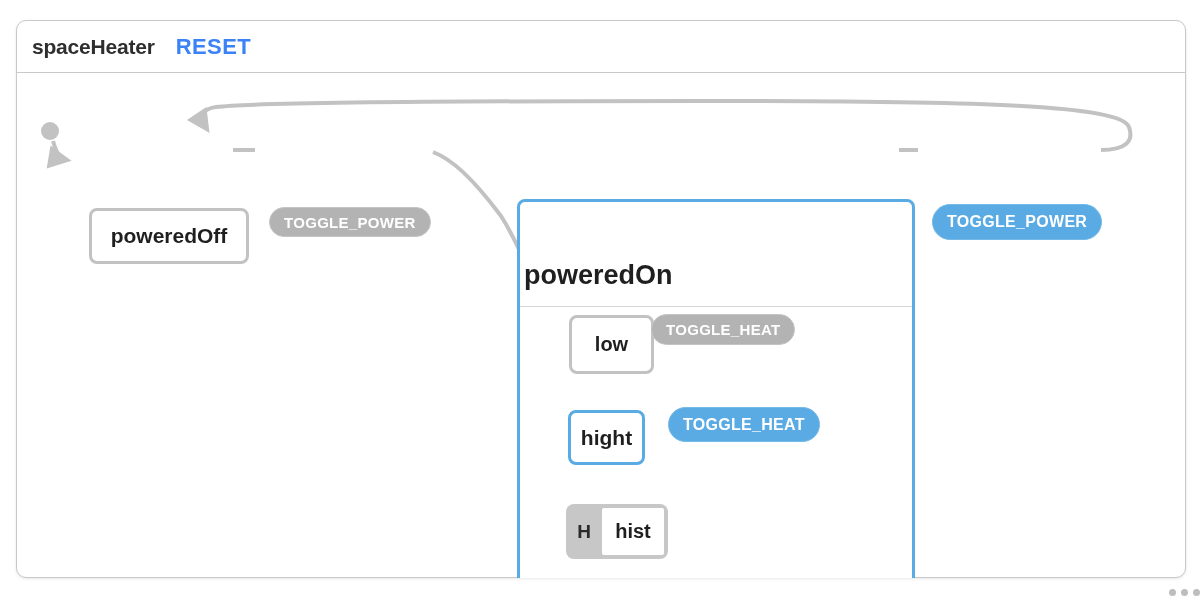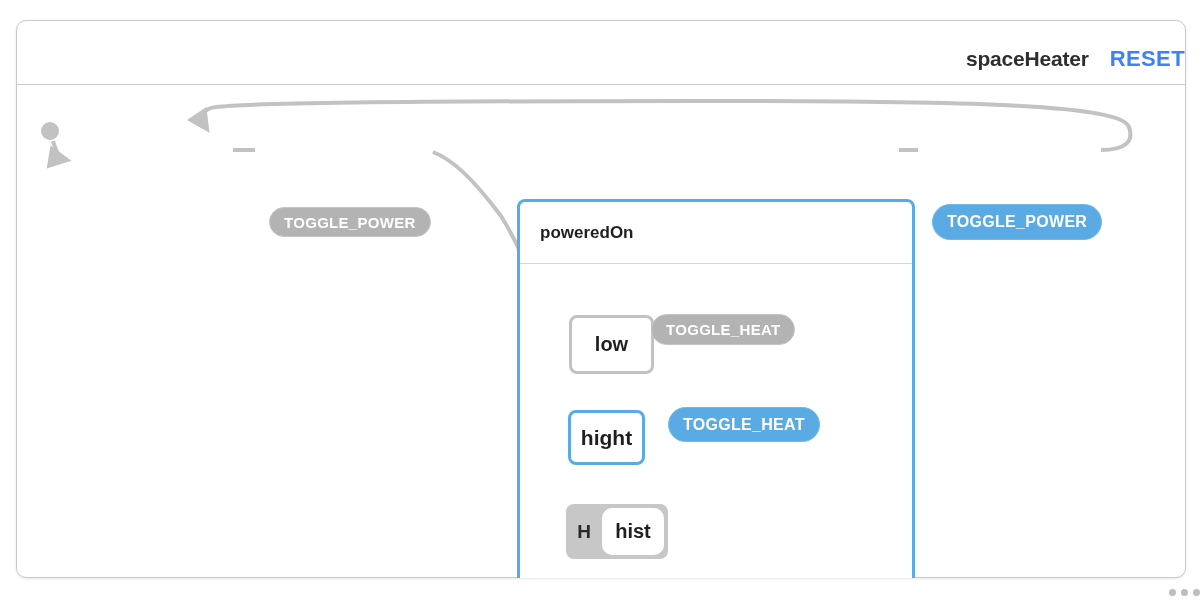--- a/index.html
+++ b/index.html
@@ -24,29 +24,28 @@
     height: 558px;
     background: #ffffff;
     border: 1px solid #c9c9c9;
     border-radius: 10px;
     box-sizing: border-box;
     box-shadow: 0 1px 3px rgba(0,0,0,0.10);
   }
 
   .machine-header {
     position: absolute;
-    left: 0; top: 12px;
+    left: 0; top: 0;
     width: 100%;
     height: 52px;
     border-bottom: 1px solid #c9c9c9;
     box-sizing: border-box;
     display: flex;
     align-items: center;
     padding-left: 15px;
-    justify-content: flex-end;
   }
   .machine-title {
     font-size: 21px;
     font-weight: bold;
     color: #2e2e2e;
     letter-spacing: -0.2px;
   }
   .reset-link {
     font-size: 22px;
     font-weight: bold;
@@ -131,43 +130,44 @@
   .hist-inner {
     flex: 1;
     background: #ffffff;
     display: flex;
     align-items: center;
     justify-content: center;
     font-size: 20px;
     font-weight: bold;
     color: #1f1f1f;
     margin: 4px 4px 4px 0;
-    border-radius: 10px;
+    border-radius: 2px;
   }
 
   
   #node-poweredOn {
     position: absolute;
     left: 500px; top: 126px;
     width: 398px; height: 414px;
     background: #ffffff;
     border: 3px solid #5aabe3;
     border-radius: 8px;
     box-sizing: border-box;
   }
   .compound-header {
     height: 62px;
     border-bottom: 1px solid #d6d6d6;
     box-sizing: border-box;
     display: flex;
     align-items: center;
-    padding-left: 20px;
-    font-size: 17px;
+    padding-left: 4px;
+    font-size: 27px;
     font-weight: bold;
     color: #1f1f1f;
+    margin-top: 43px;
   }
 
   
   .event-pill {
     position: absolute;
     display: flex;
     align-items: center;
     justify-content: center;
     border-radius: 999px;
     color: #ffffff;
@@ -252,20 +252,23 @@
                L 612 328" stroke="#c2c2c2" stroke-width="4" fill="none" marker-end="url(#arrow-grey)"></path>
 
       <path d="M 635 352 L 653 352" stroke="#c2c2c2" stroke-width="4" fill="none"></path>
 
       <path d="M 815 352 C 832 352, 840 344, 840 330
                L 840 240 C 840 222, 832 214, 815 212
                L 640 212 C 620 212, 608 218, 606 230
                L 606 238" stroke="#c2c2c2" stroke-width="4" fill="none" marker-end="url(#arrow-grey)"></path>
     </svg>
 
+    <div class="state-node" id="node-poweredOff">
+      <span>poweredOff</span>
+    </div>
 
     <div class="event-pill inactive" id="pill-power-off">
       <span>TOGGLE_POWER</span>
     </div>
 
     <div id="node-poweredOn">
       <div class="compound-header">
         <span>poweredOn</span>
       </div>
 

